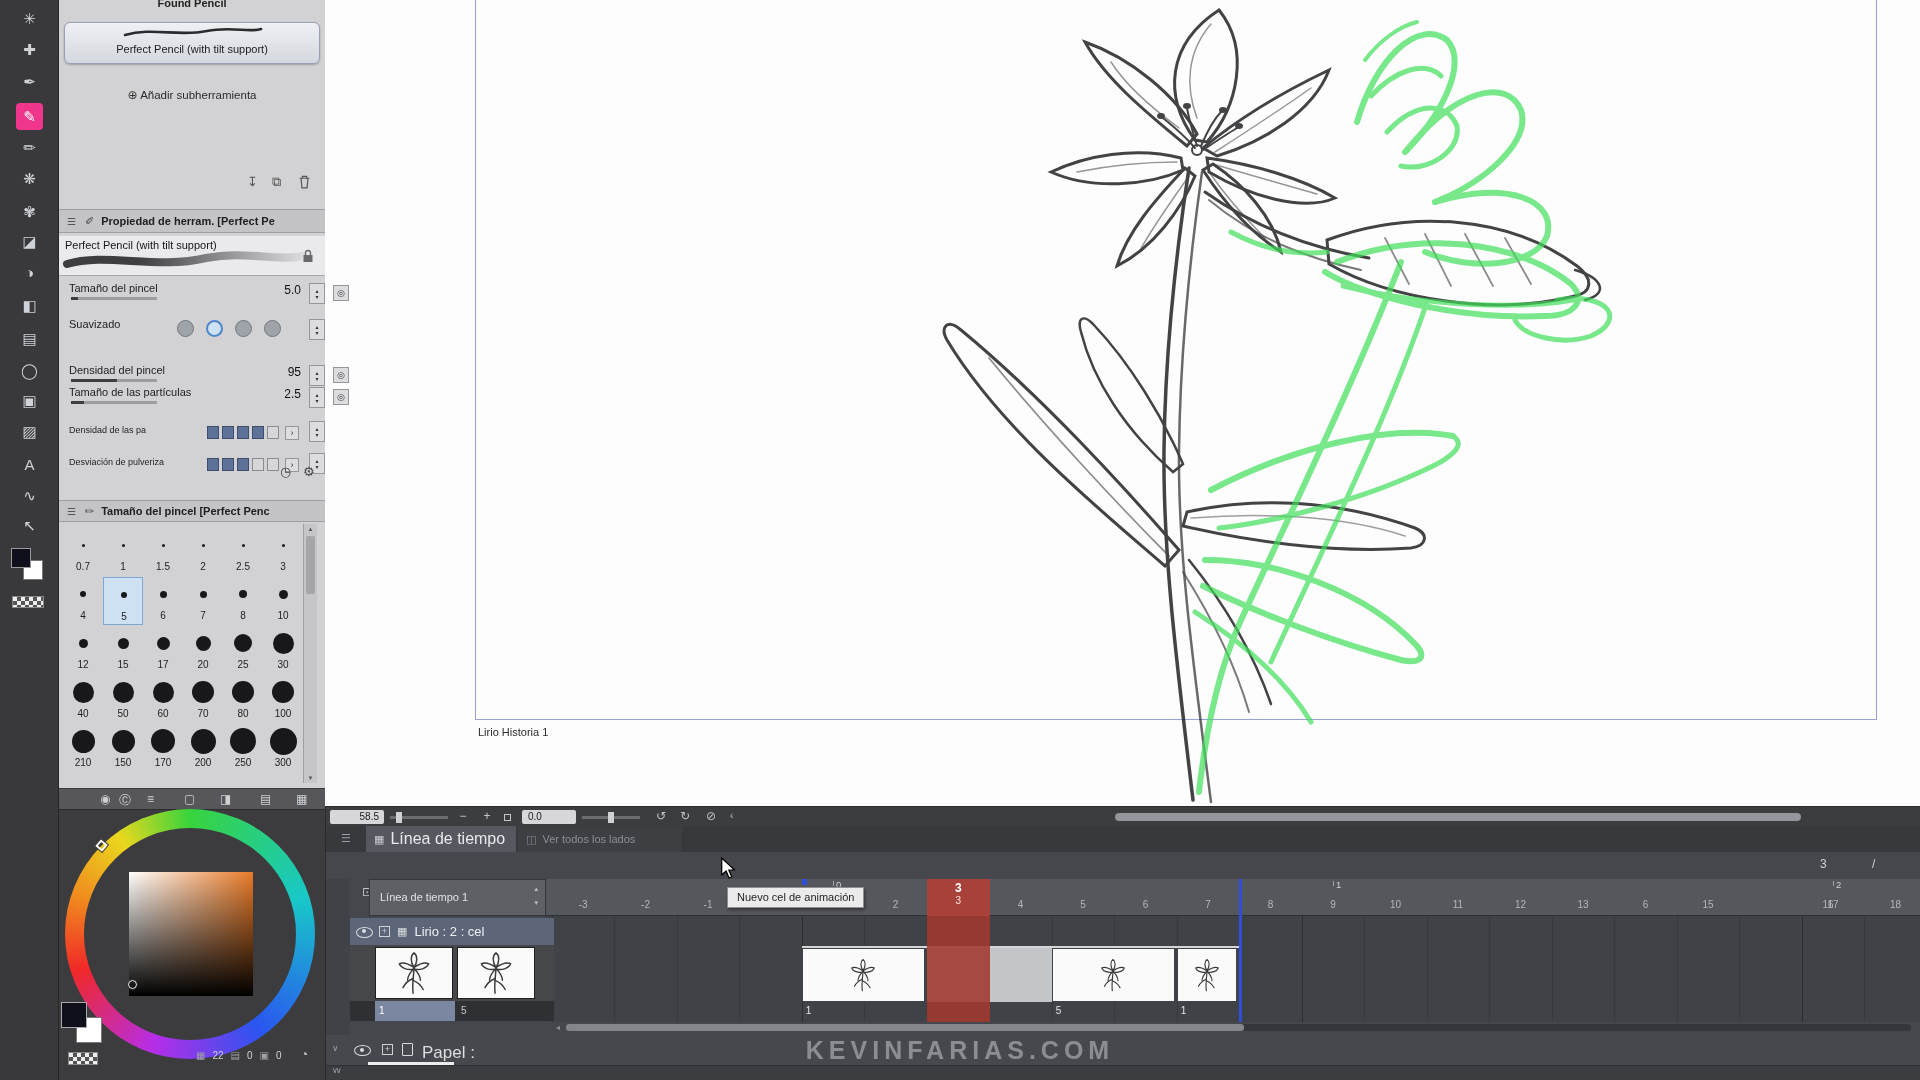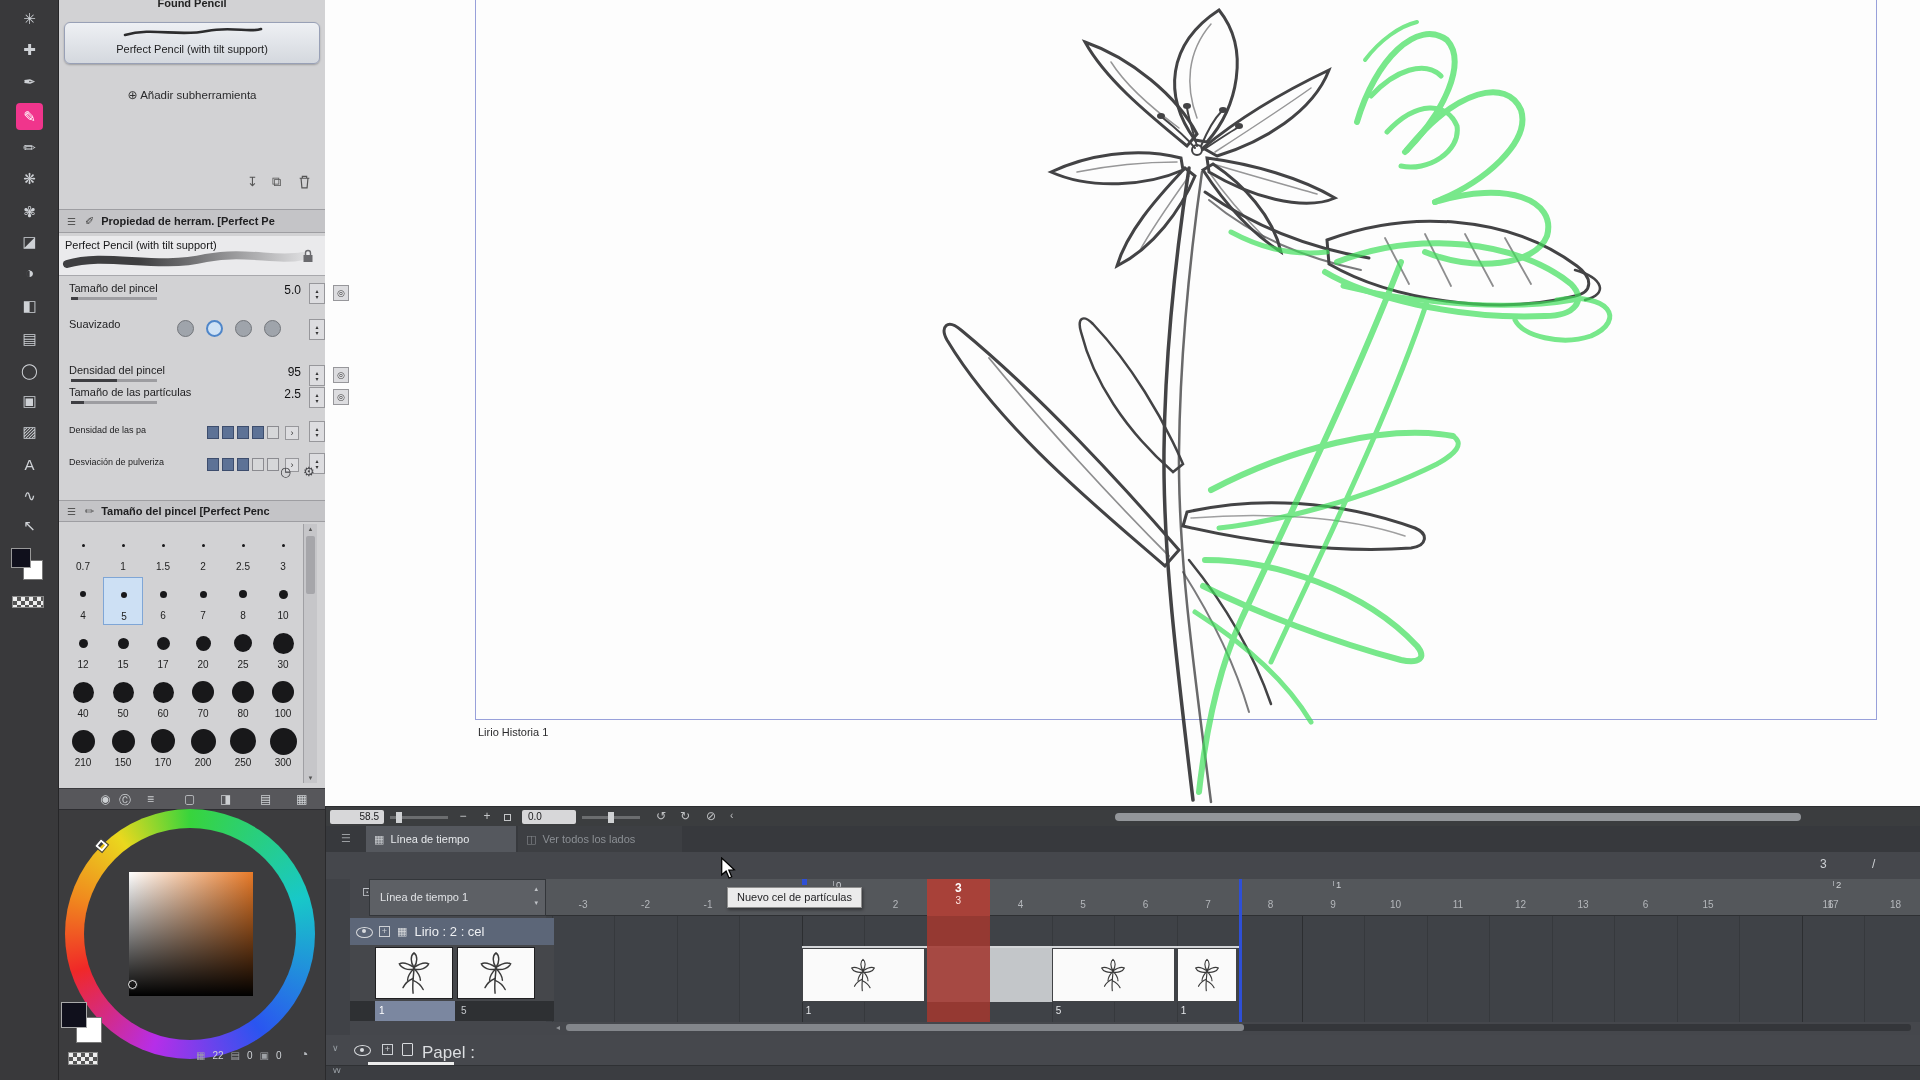--- a/index.html
+++ b/index.html
@@ -529,21 +529,21 @@
     <span class="abs" style="left:404px;top:3px;font-size:10px;color:#c0c2c4">‹</span>
     <div class="abs" style="left:789px;top:6px;width:686px;height:8px;border-radius:4px;background:#93969a"></div>
   </div>
 
   <div class="abs" id="timeline" style="left:325px;top:826px;width:1595px;height:254px;background:#45474c;border-left:1px solid #2a2a2c;overflow:hidden;z-index:10">
 
     <div class="abs" style="left:0;top:0;width:1595px;height:26px;background:#37393d"></div>
     <span class="abs" style="left:15px;top:6px;font-size:11px;color:#9b9ea2">☰</span>
     <div class="abs" style="left:40px;top:0;width:150px;height:26px;background:#55585e;display:flex;align-items:center;gap:6px;padding-left:8px">
       <span style="font-size:11px;color:#c9ccd0">▦</span>
-      <span style="font-size:11px;color:#e7e9ec">Línea de tiempo</span>
+      <span style="font-size:16px;color:#e7e9ec">Línea de tiempo</span>
     </div>
     <div class="abs" style="left:192px;top:0;width:164px;height:26px;background:#3d3f43;display:flex;align-items:center;gap:6px;padding-left:8px">
       <span style="font-size:11px;color:#84878c">◫</span>
       <span style="font-size:11px;color:#8b8f94">Ver todos los lados</span>
     </div>
 
     <div class="abs" id="tl-toolbar" style="left:0;top:26px;width:1595px;height:27px">
         <div class="tl-icon" style="left: 31px;">⊡</div>
         <div class="tl-icon" style="left: 72px;">▦</div>
         <div class="tl-icon" style="left: 95px;">▩</div>
@@ -703,19 +703,20 @@
       <span class="paper-ic" style="position:absolute;left:76px;top:8px"></span>
       <span style="position:absolute;left:96px;top:8px;font-size:17px;color:#dcdee1">Papel :</span>
       <div style="position:absolute;left:42px;top:27px;width:86px;height:3px;background:#ececec"></div>
     </div>
 
     <div class="abs" style="left:0;top:240px;width:1595px;height:14px;background:#3b3d41">
       <span style="position:absolute;left:6px;top:0;font-size:8px;color:#9aa0a6;letter-spacing:-2px">∨∨</span>
     </div>
   </div>
 
-
-  <div class="abs" style="left:727px;top:887px;height:21px;background:#ebebeb;border:1px solid #8f8f8f;color:#1e1e20;font-size:11px;padding:3px 9px;white-space:nowrap;box-shadow:1px 2px 3px rgba(0,0,0,.4);z-index:55">Nuevo cel de partículas</div>
+  <div class="abs" style="left:960px;top:1036px;transform:translateX(-50%);font-size:25px;font-weight:bold;letter-spacing:5px;color:rgba(206,211,217,.5);z-index:40">KEVINFARIAS.COM</div>
+
+  <div class="abs" style="left:727px;top:887px;height:21px;background:#ebebeb;border:1px solid #8f8f8f;color:#1e1e20;font-size:11px;padding:3px 9px;white-space:nowrap;box-shadow:1px 2px 3px rgba(0,0,0,.4);z-index:55">Nuevo cel de animación</div>
 
   <svg class="abs" style="left:718px;top:857px;z-index:60" width="20" height="22" viewBox="0 0 14 21">
     <path d="M1,1 L1,17 L5.2,13.5 L8,20 L10.5,18.8 L7.8,12.5 L13,12.2 Z" fill="#fff" stroke="#000" stroke-width="1.2"></path>
   </svg>
 </div>
 
 </body></html>

